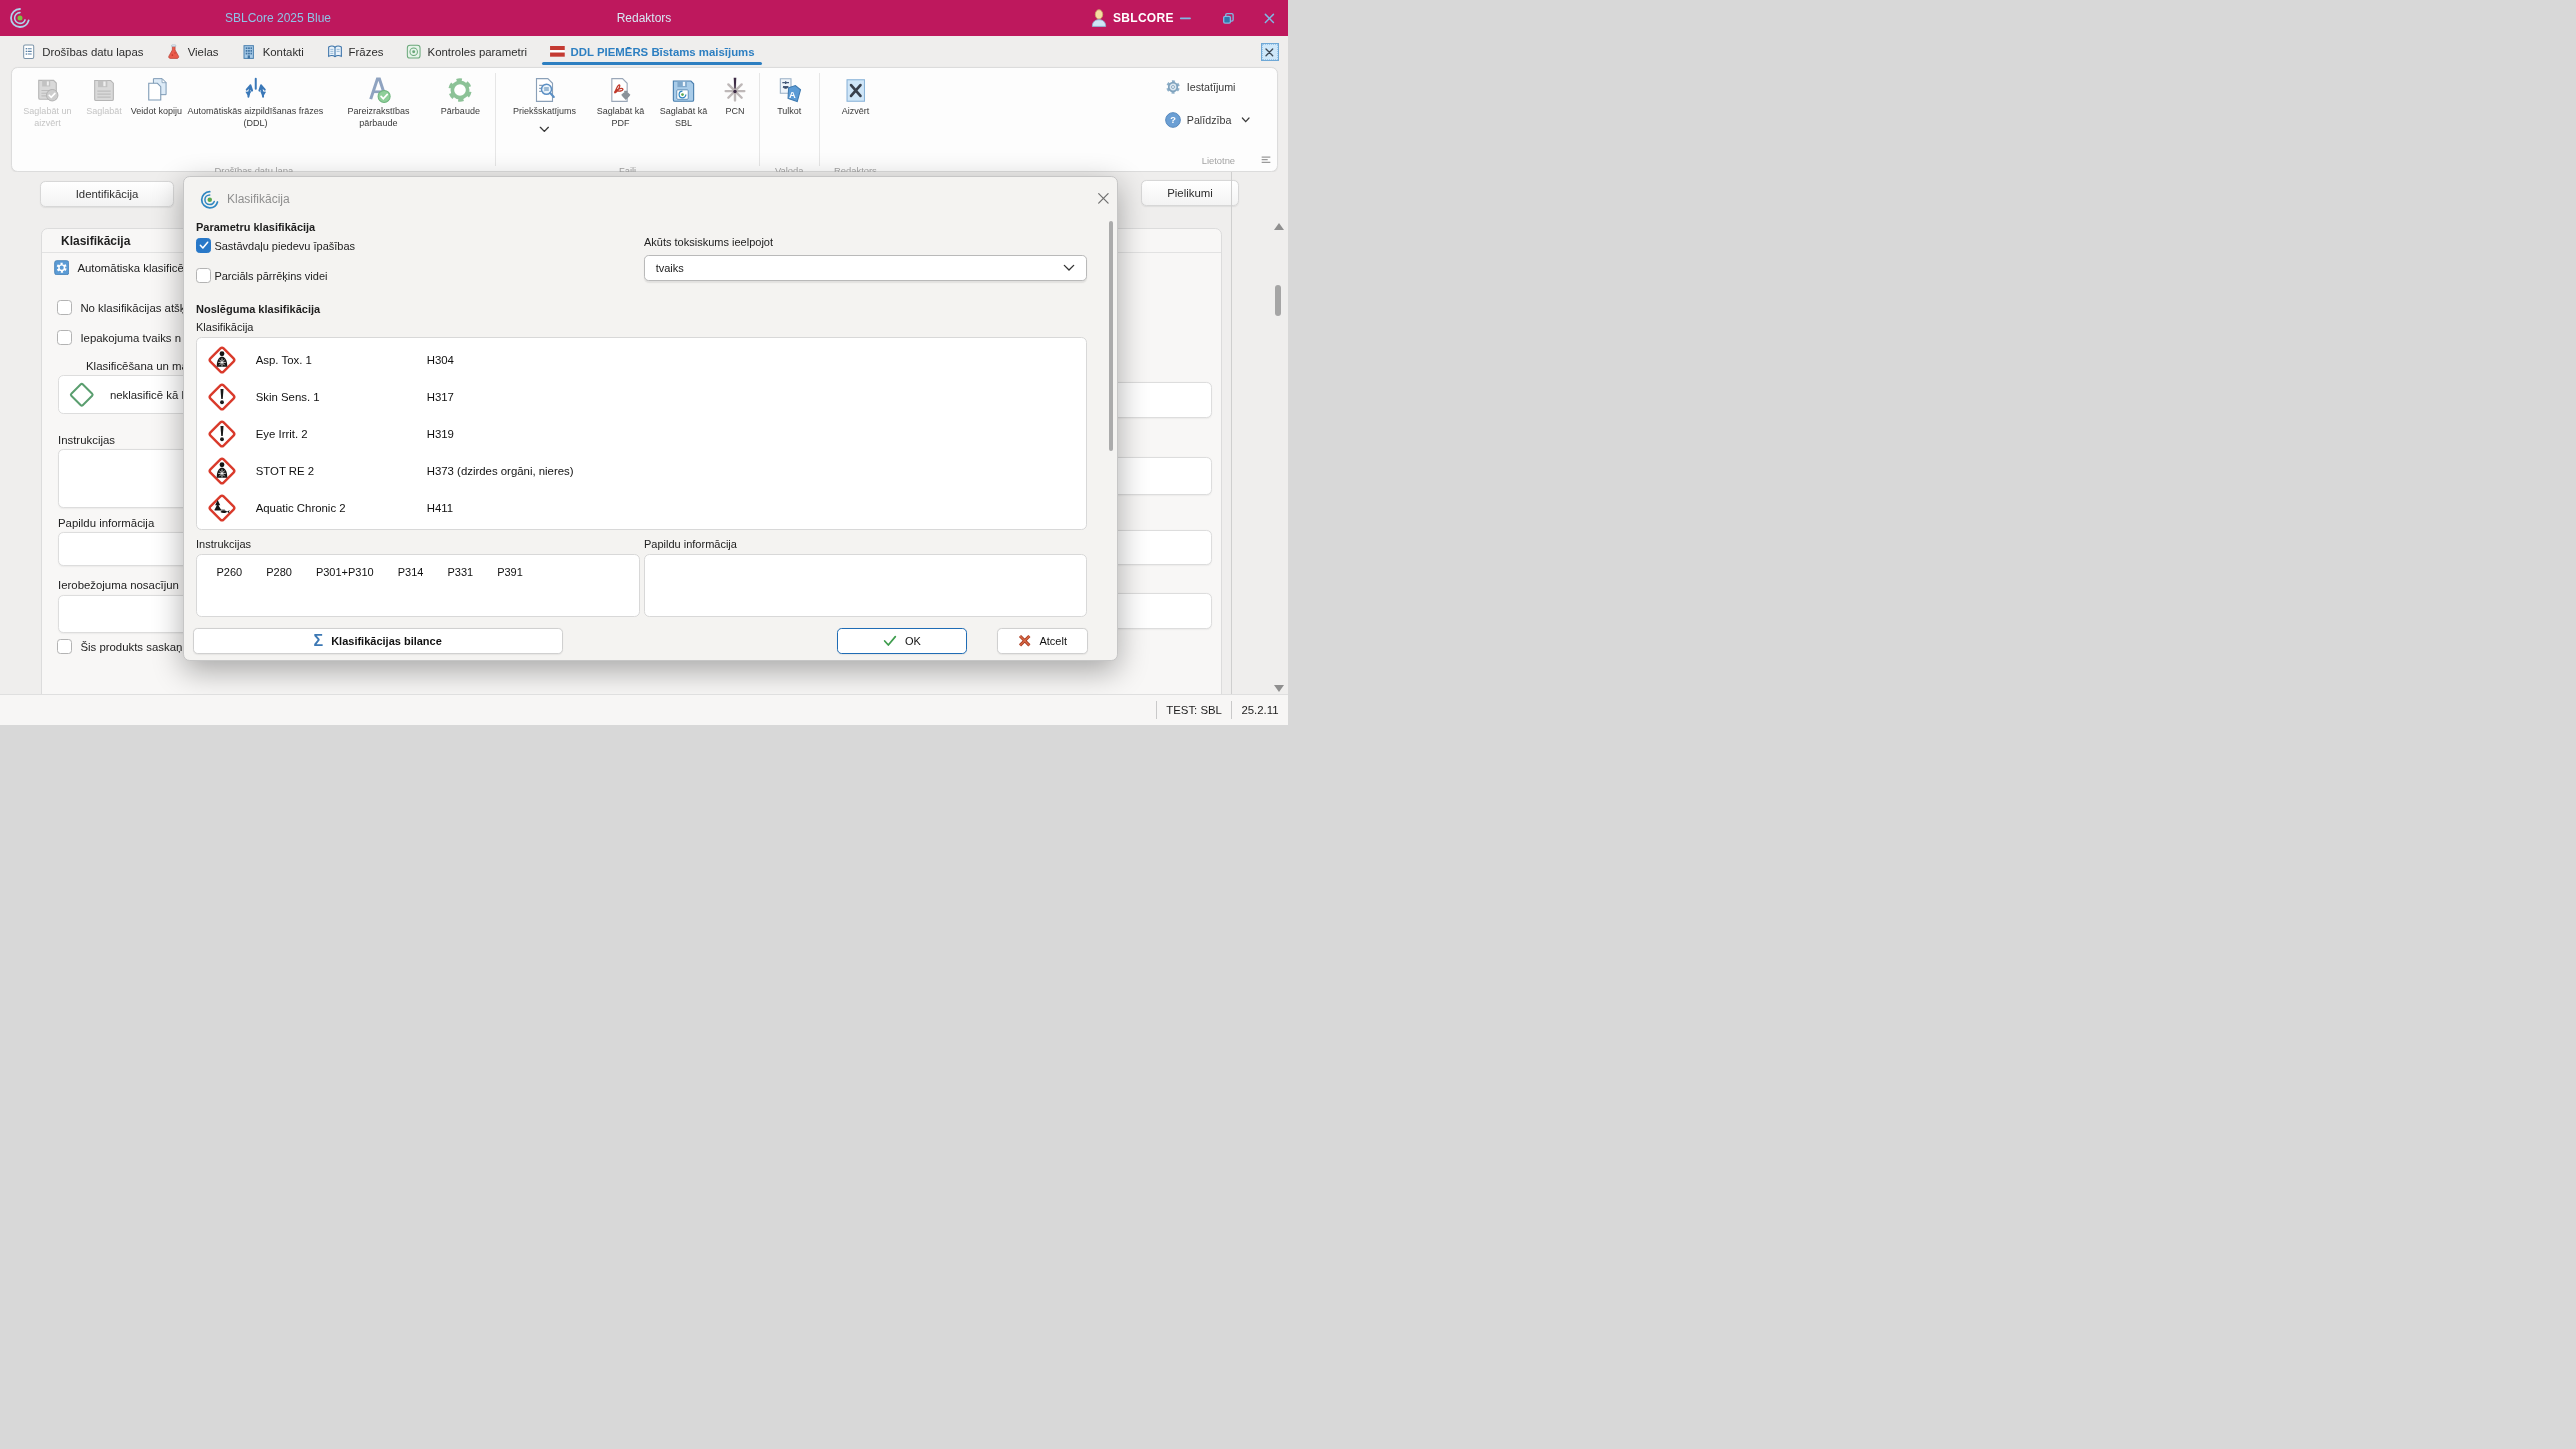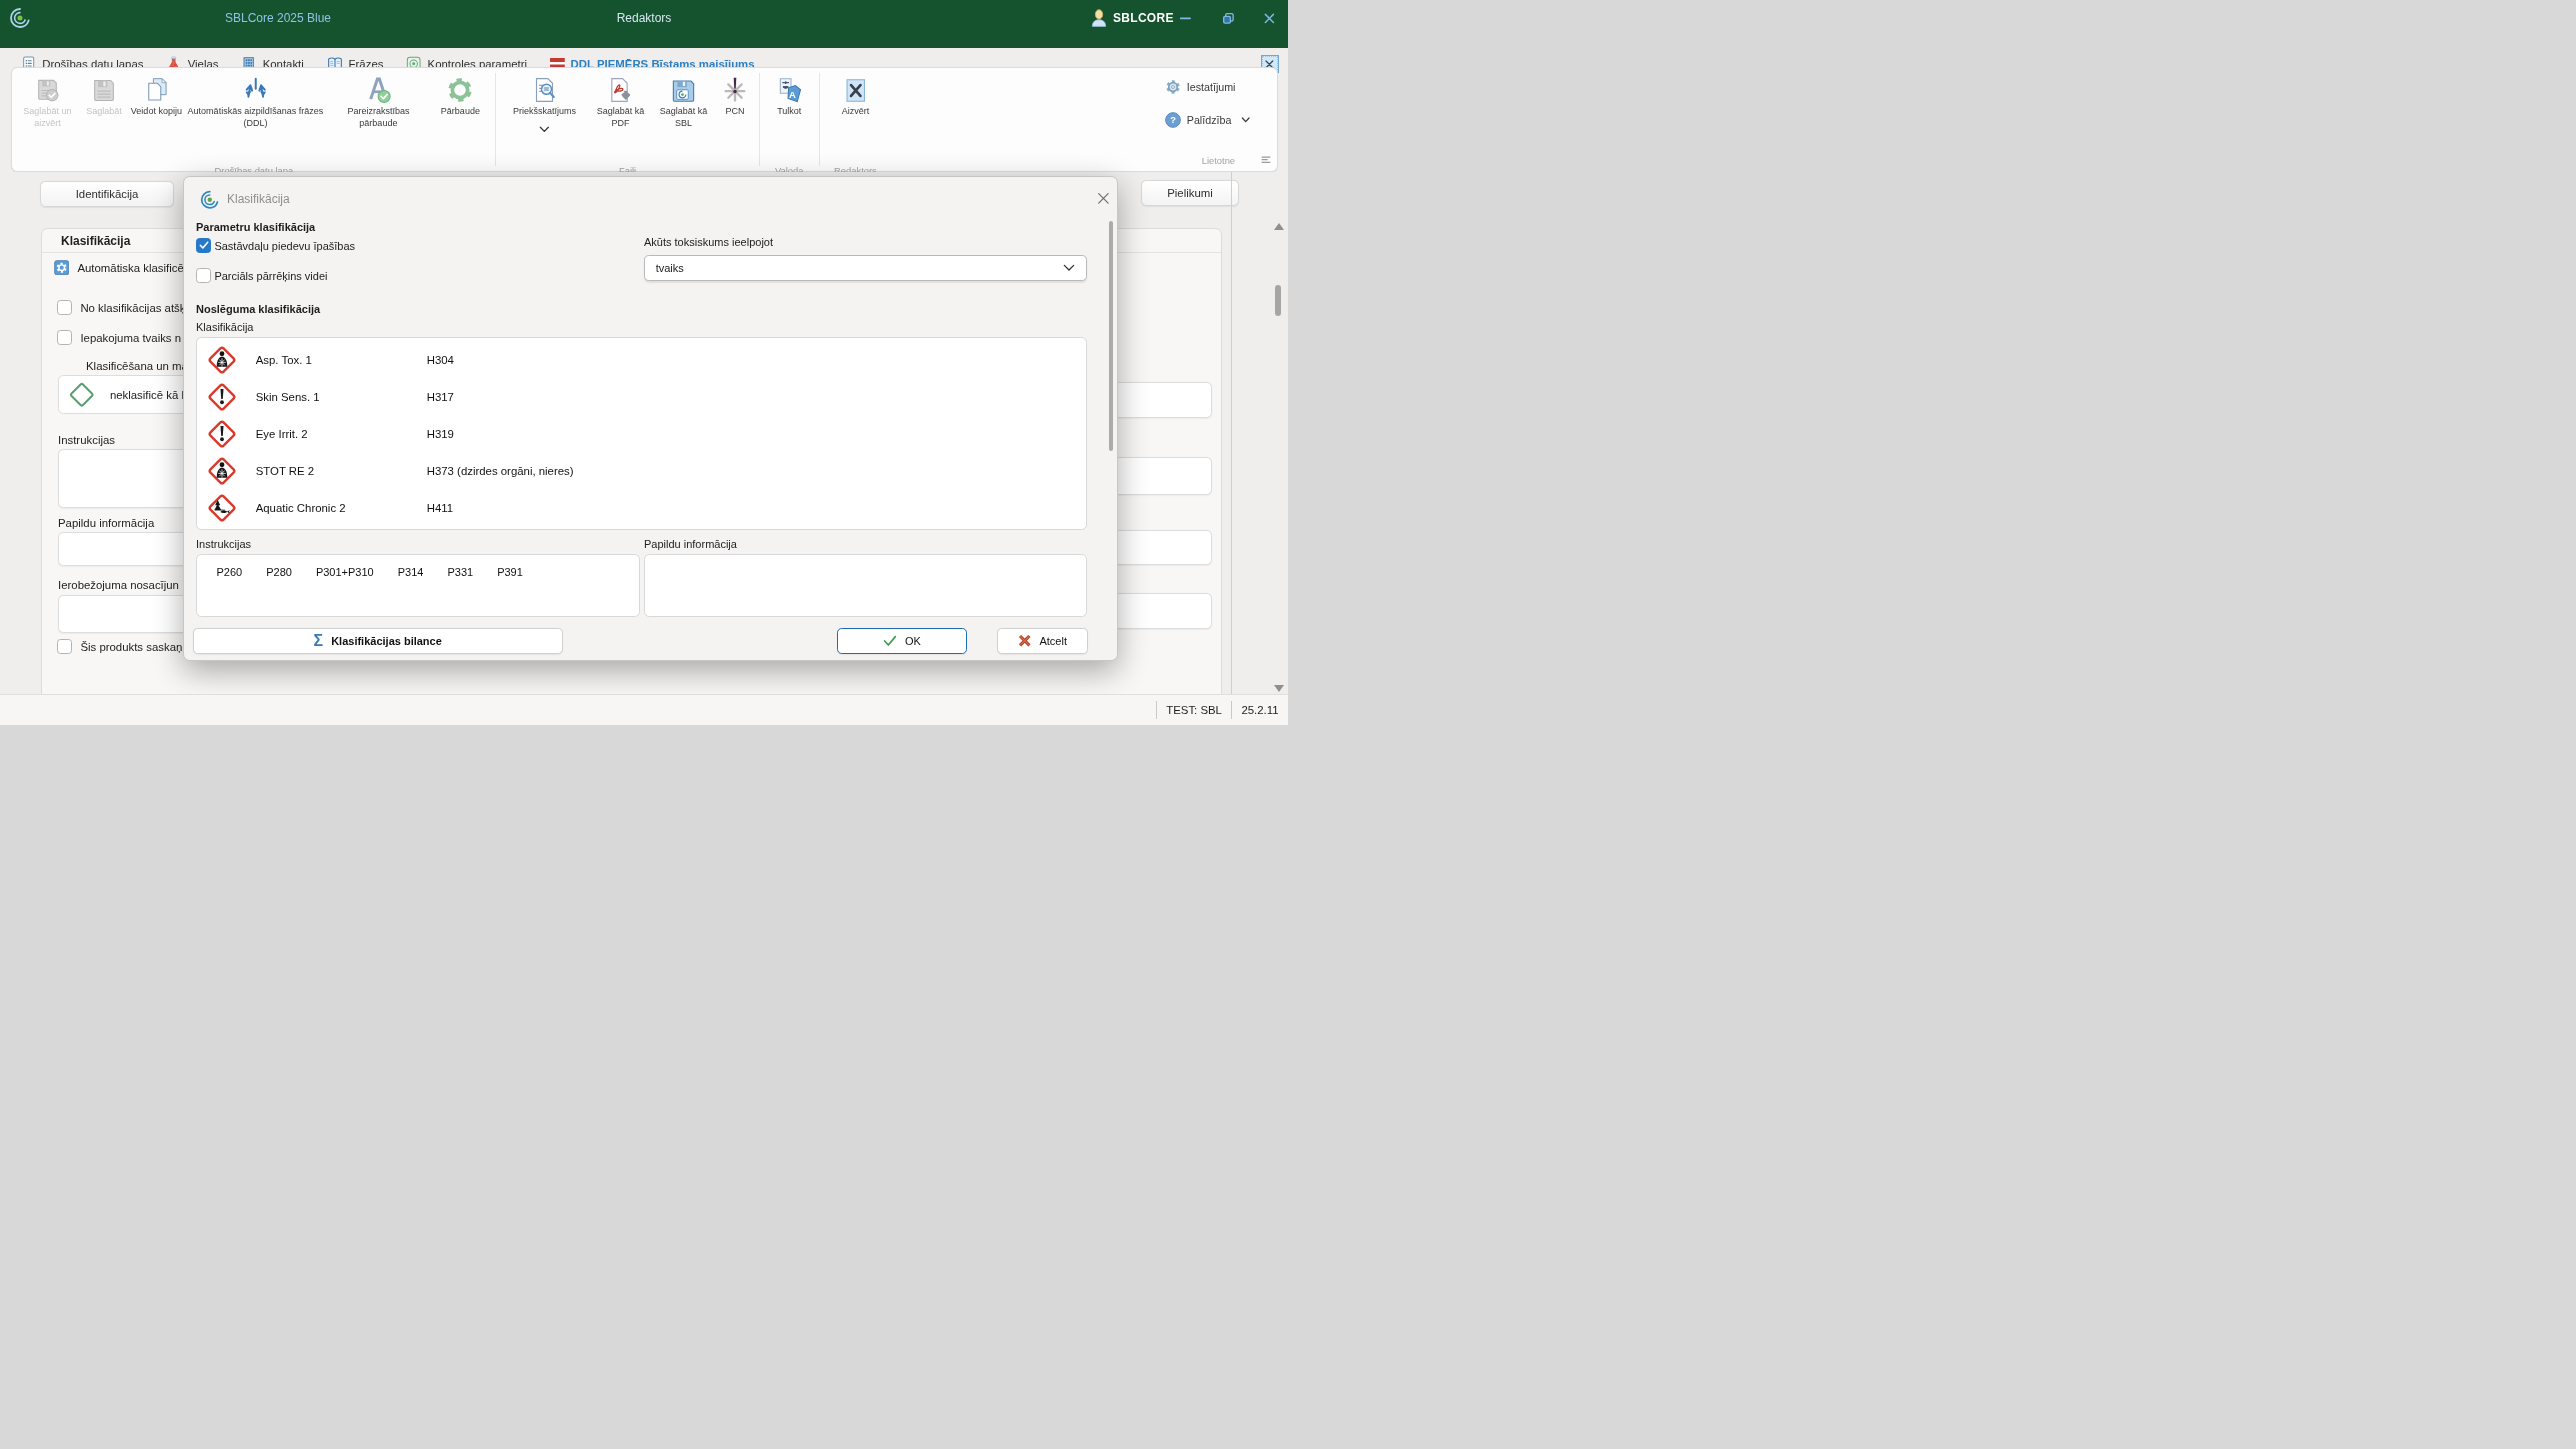--- a/index.html
+++ b/index.html
@@ -3,32 +3,32 @@
 <meta charset="utf-8">
 <style>
   * { margin:0; padding:0; box-sizing:border-box; }
   html,body { background:#d8d8d8; }
   .app {
     position:relative; width:1288px; height:725px; overflow:hidden;
     font-family:"Liberation Sans", sans-serif; background:#efeeed;
     -webkit-font-smoothing:antialiased;
   }
   
-  .titlebar { position:absolute; top:0; left:0; right:0; height:52px; background:#14532d; }
+  .titlebar { position:absolute; top:0; left:0; right:0; height:52px; background:#be185d; }
   .tb-logo { position:absolute; left:8px; top:6px; width:24px; height:24px; }
   .tb-apptitle { position:absolute; left:201px; top:0; width:154px; height:36px; line-height:36px;
     text-align:center; color:#8ec4e8; font-size:12px; }
   .tb-wintitle { position:absolute; left:0; right:0; top:0; height:36px; line-height:36px;
     text-align:center; color:#d7e8f4; font-size:12px; pointer-events:none; }
   .tb-user { position:absolute; left:1091px; top:0; height:36px; display:flex; align-items:center; gap:6px; }
   .tb-user .uname { color:#ffffff; font-weight:bold; font-size:12px; letter-spacing:0.3px; }
   .tb-btn { position:absolute; top:8px; width:21.5px; height:20px; display:flex; align-items:center; justify-content:center; cursor:default; }
   .tb-min { left:1175px; } .tb-max { left:1218px; } .tb-close { left:1259px; }
   
-  .tabbar { position:absolute; top:36px; left:0; right:0; height:31px; background:#efeeed; display:flex; align-items:center; padding-left:9.4px;margin-top:12px; }
+  .tabbar { position:absolute; top:36px; left:0; right:0; height:31px; background:#efeeed; display:flex; align-items:center; padding-left:9.4px; }
   .tab { position:relative; height:31px; display:flex; align-items:center; gap:6px; padding:0 11.4px; font-size:11.4px; color:#2d2d2d; cursor:default; }
   .tab.active { color:#2d7fc1; font-weight:bold; }
   .tab.active::after { content:""; position:absolute; left:4px; right:4px; bottom:2px; height:3.4px; border-radius:2px; background:#2d7fc1; }
   .tab svg { flex:0 0 auto; }
   .tabbar-close { position:absolute; right:9.4px; top:7.4px; width:18px; height:17.5px; background:#cfe8fa;
     border:0.7px solid #6fa8d6; outline:0.7px dotted #9cc6e8; outline-offset:-2px;
     display:flex; align-items:center; justify-content:center; cursor:default; }
   
   .ribbon { position:absolute; top:67px; left:11.4px; width:1267px; height:105px; background:#fdfdfd;
     border:0.7px solid #dcdcdc; border-radius:6.7px; box-shadow:0 0.7px 1.3px rgba(0,0,0,.06); display:flex; }

